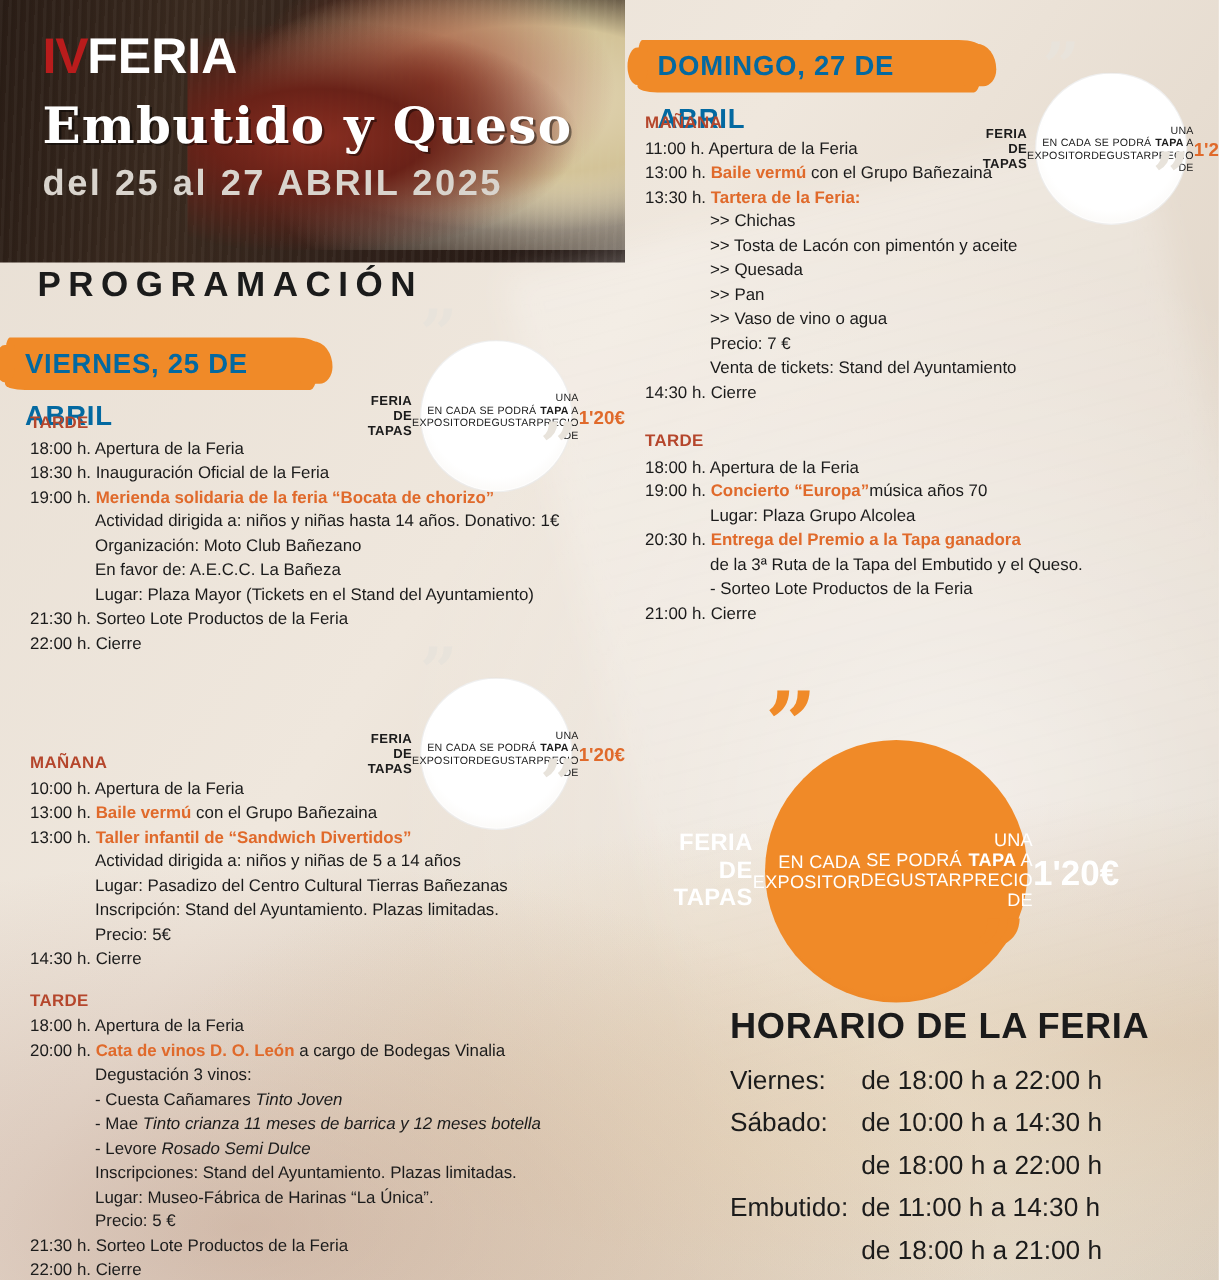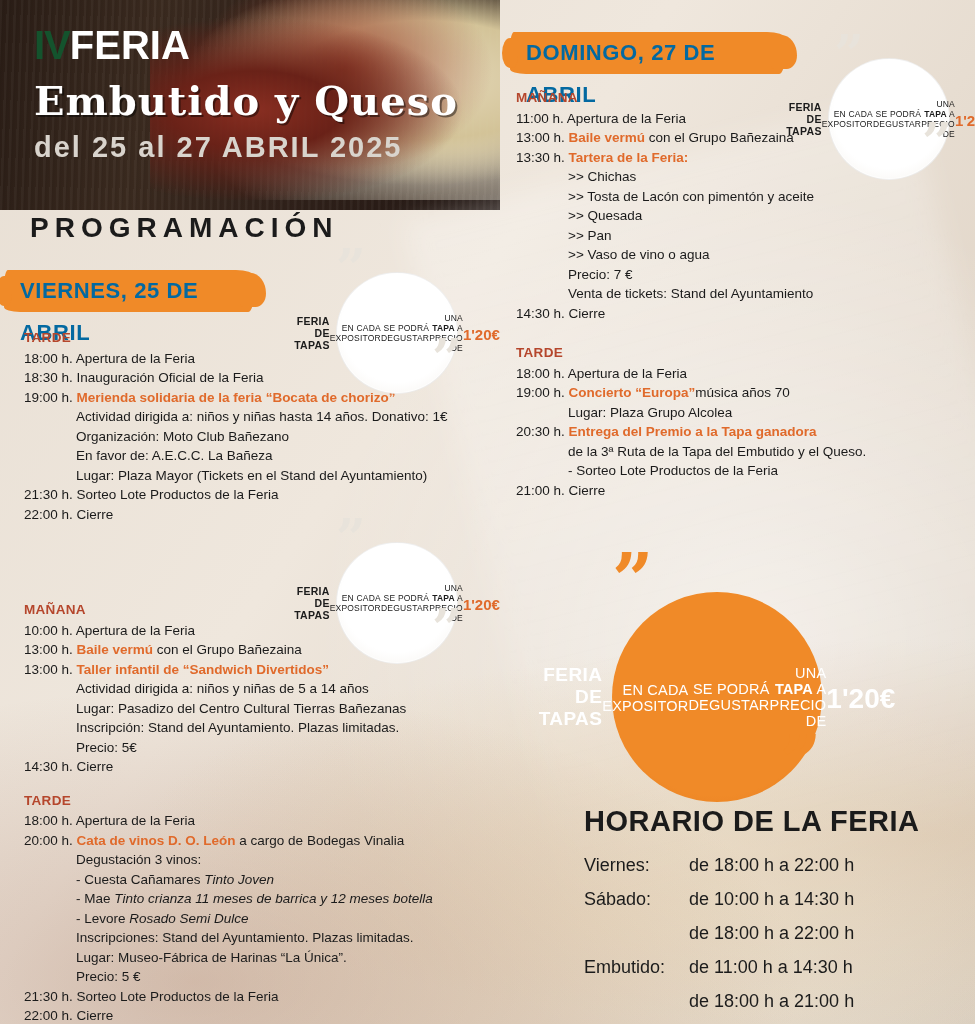--- a/index.html
+++ b/index.html
@@ -52,21 +52,21 @@
     transform: rotate(-14deg);
     background: linear-gradient(to bottom, rgba(255,255,255,0.25), rgba(255,255,255,0.05));
     filter: blur(12px);
     z-index:0;
   }
 
   .page { position:relative; z-index:2; width:975px; height:1024px; }
 
   
   .logo { position:absolute; left:34px; top:24px; width:430px; }
-  .logo-iv { color:#14532d; font-weight:bold; font-size:40px; letter-spacing:-1px; }
+  .logo-iv { color:#b91c1c; font-weight:bold; font-size:40px; letter-spacing:-1px; }
   .logo-feria { color:#ffffff; font-weight:bold; font-size:40px; letter-spacing:0px; }
   .logo-l1 { line-height:42px; }
   .logo-l2 {
     color:#ffffff; font-family:"DejaVu Serif", serif; font-weight:bold;
     font-size:40px; line-height:52px; letter-spacing:1px;
     text-shadow: 2px 2px 0 rgba(0,0,0,.45);
   }
   .logo-l3 { color:#d9d4cd; font-size:29px; font-weight:bold; letter-spacing:2px; line-height:40px; }
 
   .prog-title {
@@ -136,21 +136,21 @@
   .tapas.big .t2 { font-size:14.5px; color:#fff; letter-spacing:.2px; margin-top:2px;}
   .tapas.big .t3 { font-size:14.5px; color:#fff; letter-spacing:.2px; }
   .tapas.big .t4 { font-size:14.5px; color:#fff; letter-spacing:.2px; }
   .tapas.big .price { font-size:28px; font-weight:bold; color:#fff; margin-top:3px; }
 
   
   .horario-title {
     position:absolute; left:584px; top:805px;
     font-size:29px; font-weight:bold; color:#1b1b1b; letter-spacing:.5px;
   }
-  .horario { position:absolute; left:584px; top:848px; font-size:18px; color:#1b1b1b; line-height:34px; }
+  .horario { position:absolute; left:584px; top:848px; font-size:21px; color:#1b1b1b; line-height:34px; }
   .horario .d { display:inline-block; width:105px; }
   .horario .ind { padding-left:105px; }
 </style>
 </head>
 <body>
 
 <div class="bg">
   <div class="bg-board"></div>
   <div class="bg-meat"></div>
   <div class="bg-stripe"></div>

